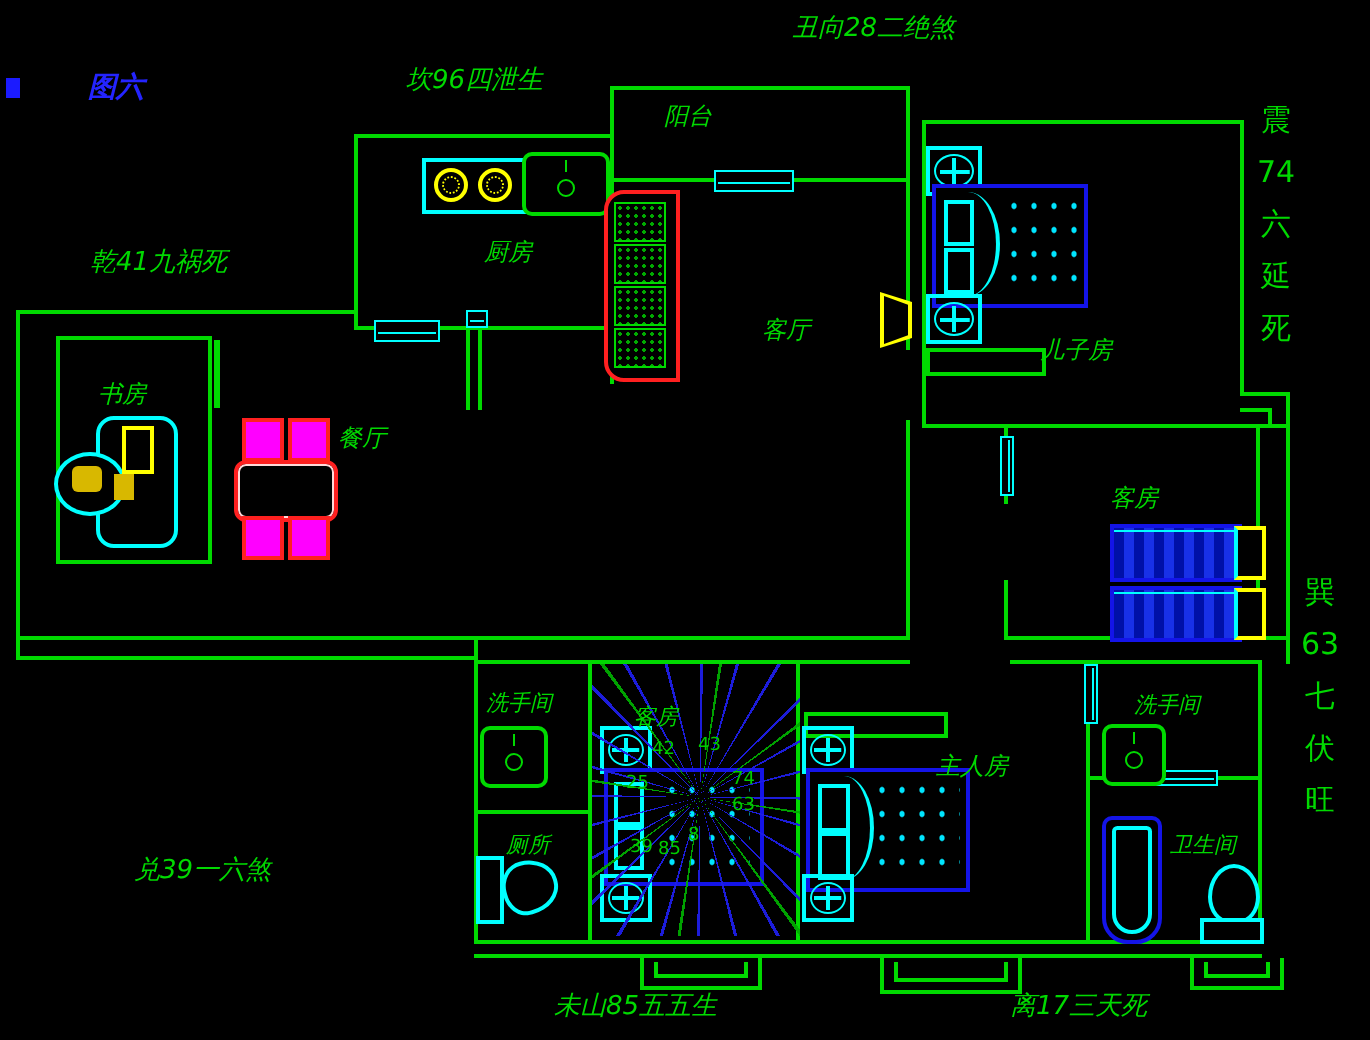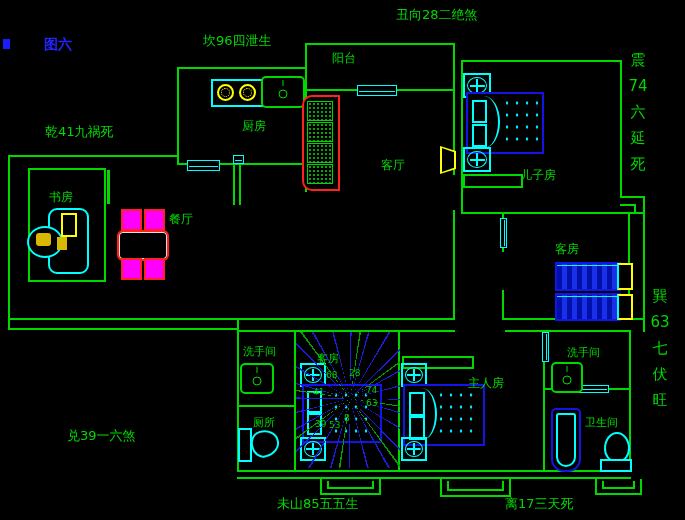--- a/index.html
+++ b/index.html
@@ -1,19 +1,19 @@
 <!DOCTYPE html>
 <html><head>
 <meta charset="utf-8">
 <style>
   html,body{margin:0;padding:0;background:#000;}
   .canvas{position:relative;width:685px;height:520px;background:#000;overflow:hidden;
           font-family:"DejaVu Sans",sans-serif;}
   .w{position:absolute;background:#00d900;}
-  .lbl{position:absolute;color:#00d900;font-size:12px;line-height:1;white-space:nowrap;}
+  .lbl{position:absolute;color:#00d900;font-size:12px;line-height:1;white-space:nowrap;font-style:italic;}
   .lbl.big{font-size:13px;}
   .lbl.sm{font-size:11px;}
   .lbl.blue{color:#2424ff;font-size:14px;font-weight:bold;}
   .vcol{position:absolute;display:flex;flex-direction:column;align-items:center;row-gap:11px;
         color:#00d900;font-size:15px;line-height:1;}
   .num{position:absolute;color:#00cc00;font-size:9px;line-height:1;}
   .cyw{position:absolute;border:1px solid #00ffff;background:#000;}
   .cyw.h::after{content:"";position:absolute;left:1px;right:1px;top:50%;height:1px;background:#00ffff;}
   .cyw.v::after{content:"";position:absolute;top:1px;bottom:1px;left:50%;width:1px;background:#00ffff;}
   .ns{position:absolute;border:2px solid #00ffff;background:
@@ -172,28 +172,28 @@
   <div class="pbox" style="left:617px;top:294px;width:12px;height:22px"></div>
 
   <div class="ns" style="left:300px;top:363px;width:22px;height:20px"></div>
   <div class="bed" style="left:302px;top:384px;width:76px;height:55px">
     <div class="pillow" style="left:3px;top:5px;width:11px;height:18px"></div>
     <div class="pillow" style="left:3px;top:27px;width:11px;height:18px"></div>
     <div class="dots" style="left:27px;top:3px;width:44px;height:47px"></div>
   </div>
   <div class="ns" style="left:300px;top:437px;width:22px;height:20px"></div>
   <div class="compass"></div>
-  <span class="num" style="left:326px;top:371px">68</span>
-  <span class="num" style="left:349px;top:369px">28</span>
+  <span class="num" style="left:326px;top:371px">42</span>
+  <span class="num" style="left:349px;top:369px">43</span>
   <span class="num" style="left:366px;top:386px">74</span>
   <span class="num" style="left:366px;top:399px">63</span>
   <span class="num" style="left:344px;top:414px">8</span>
-  <span class="num" style="left:329px;top:421px">53</span>
+  <span class="num" style="left:329px;top:421px">85</span>
   <span class="num" style="left:315px;top:420px">39</span>
-  <span class="num" style="left:313px;top:388px">41</span>
+  <span class="num" style="left:313px;top:388px">25</span>
 
   <div class="shelf" style="left:402px;top:356px;width:68px;height:9px"></div>
   <div class="ns" style="left:401px;top:363px;width:22px;height:20px"></div>
   <div class="bed" style="left:403px;top:384px;width:78px;height:58px">
     <div class="pillow" style="left:4px;top:6px;width:12px;height:20px"></div>
     <div class="pillow" style="left:4px;top:30px;width:12px;height:20px"></div>
     <div class="arc" style="left:17px;top:2px;width:13px;height:52px"></div>
     <div class="dots" style="left:31px;top:3px;width:44px;height:50px"></div>
   </div>
   <div class="ns" style="left:401px;top:437px;width:22px;height:20px"></div>

